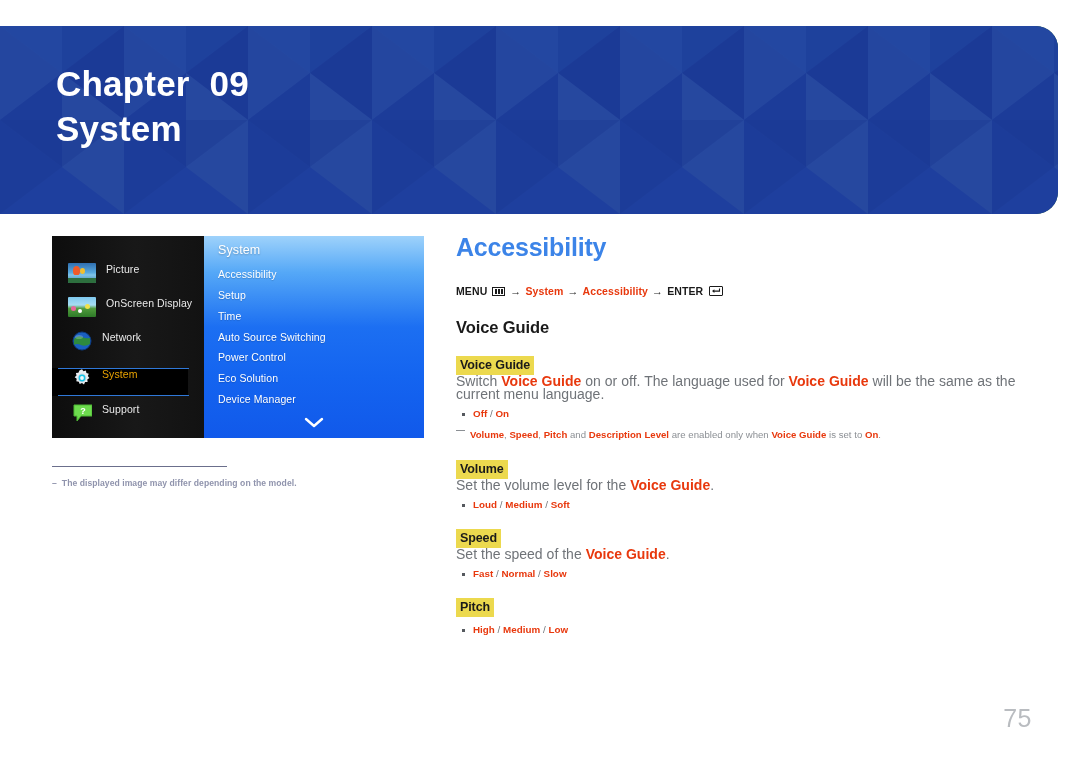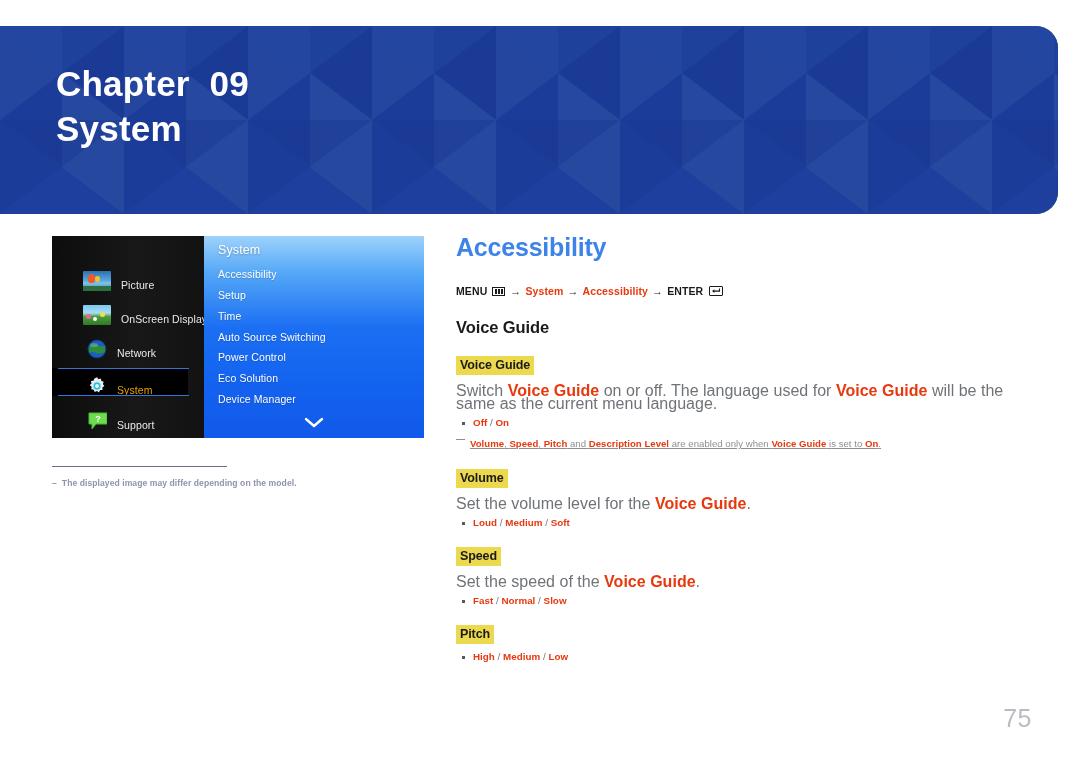--- a/index.html
+++ b/index.html
@@ -79,22 +79,21 @@
     width: 220px;
     height: 202px;
     background: linear-gradient(180deg, #9ed2fb 0%, #55a8f7 18%, #1c6ff2 45%, #1464f0 70%, #1159ea 100%);
   }
   .osd-cat {
     position: absolute;
     left: 0;
     width: 136px;
     height: 28px;
     display: flex;
-    align-items: flex-end;
-    padding-left: 15px;
+    align-items: flex-start;
   }
   .osd-cat .ico {
     width: 28px;
     height: 20px;
     margin-left: 16px;
     margin-right: 10px;
     flex: 0 0 auto;
     border-radius: 1px;
     overflow: hidden;
     position: relative;
@@ -243,22 +242,21 @@
     background: #ecd94e;
     color: #1a1a1a;
     font-size: 12.5px;
     font-weight: bold;
     padding: 2px 4px 3px 4px;
     line-height: 14px;
     letter-spacing: -0.1px;
   }
 
   .desc {
-    margin-top: 9px;
-    font-size: 16px;
+    font-size: 14px;
     color: #6f7378;
     line-height: 13px;
     letter-spacing: 0.02px;
   }
   .desc b { color: #e8380d; font-weight: bold; }
 
   .bullet {
     margin-top: 7px;
     padding-left: 17px;
     position: relative;
@@ -277,21 +275,20 @@
   .bullet .sep { color: #6f7378; font-weight: normal; }
 
   .note {
     margin-top: 9px;
     font-size: 9.6px;
     color: #8b8f94;
     line-height: 13px;
     position: relative;
     padding-left: 14px;
     letter-spacing: 0.02px;
-    text-decoration: underline;
   }
   .note::before {
     content: "";
     position: absolute;
     left: 0; top: 2px;
     width: 9px; height: 1.3px;
     background: #8b8f94;
   }
   .note b { color: #e8380d; font-weight: bold; }
 

